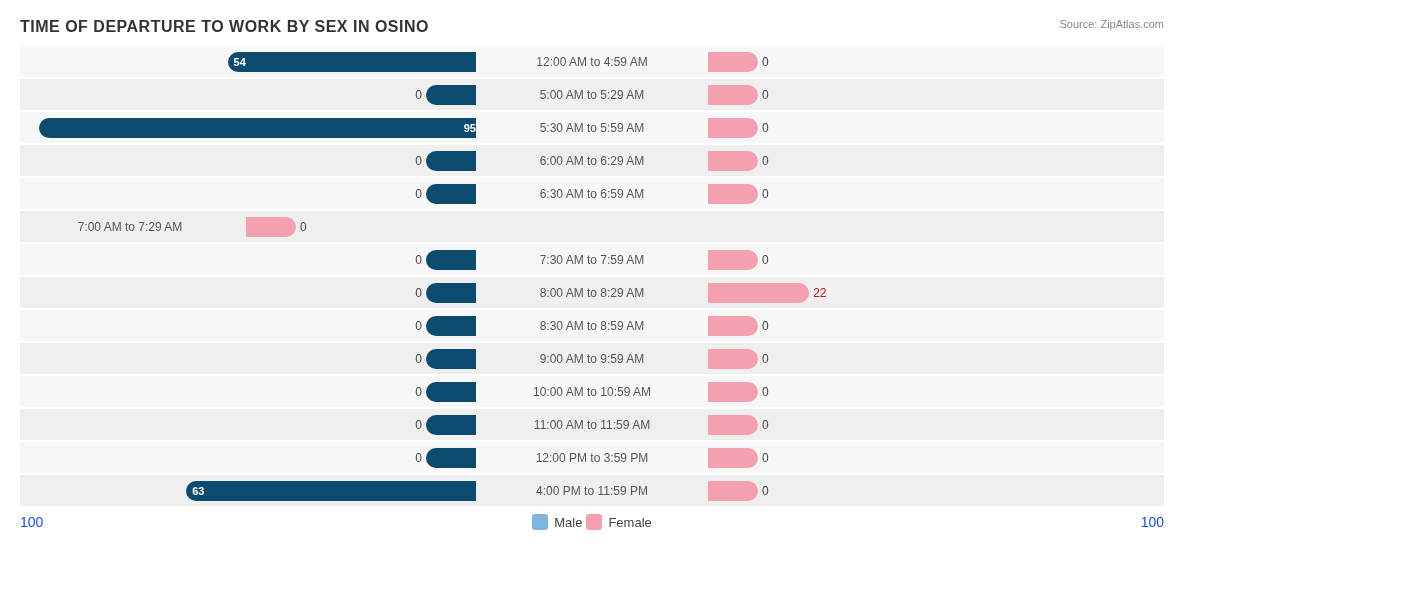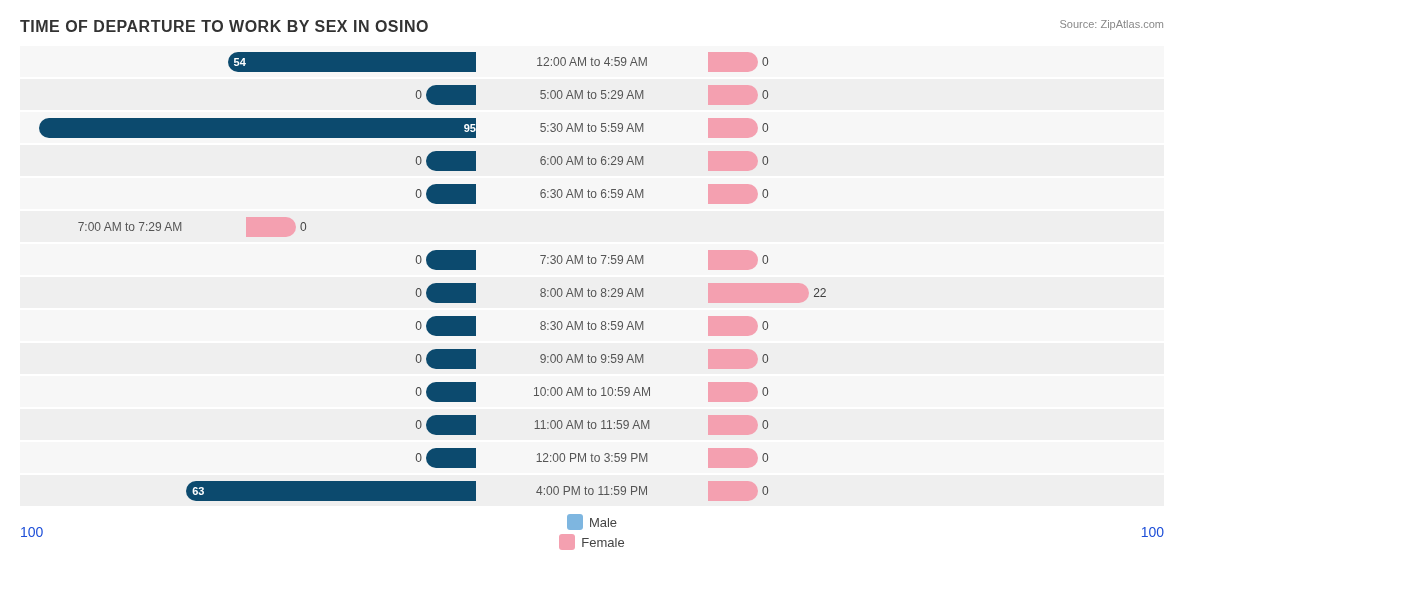--- a/index.html
+++ b/index.html
@@ -111,40 +111,39 @@
       text-align: left;
       flex-shrink: 0;
     }
     .value-on-bar {
       font-size: 11px;
       color: #fff;
       font-weight: bold;
     }
     .value-outside-right {
       font-size: 12px;
-      color: #404040;
+      color: #b91c1c;
       margin-left: 4px;
     }
     .bottom-row {
       display: flex;
       justify-content: space-between;
       align-items: center;
       margin-top: 8px;
       padding: 0 0px;
     }
     .axis-label {
       font-size: 14px;
       color: #1d4ed8;
       width: 60px;
     }
     .legend {
       display: flex;
       gap: 4px;
       align-items: center;
-      flex-direction: column;
     }
     .legend-item {
       display: flex;
       align-items: center;
       gap: 6px;
       font-size: 13px;
       color: #444;
     }
     .legend-box {
       width: 16px;

